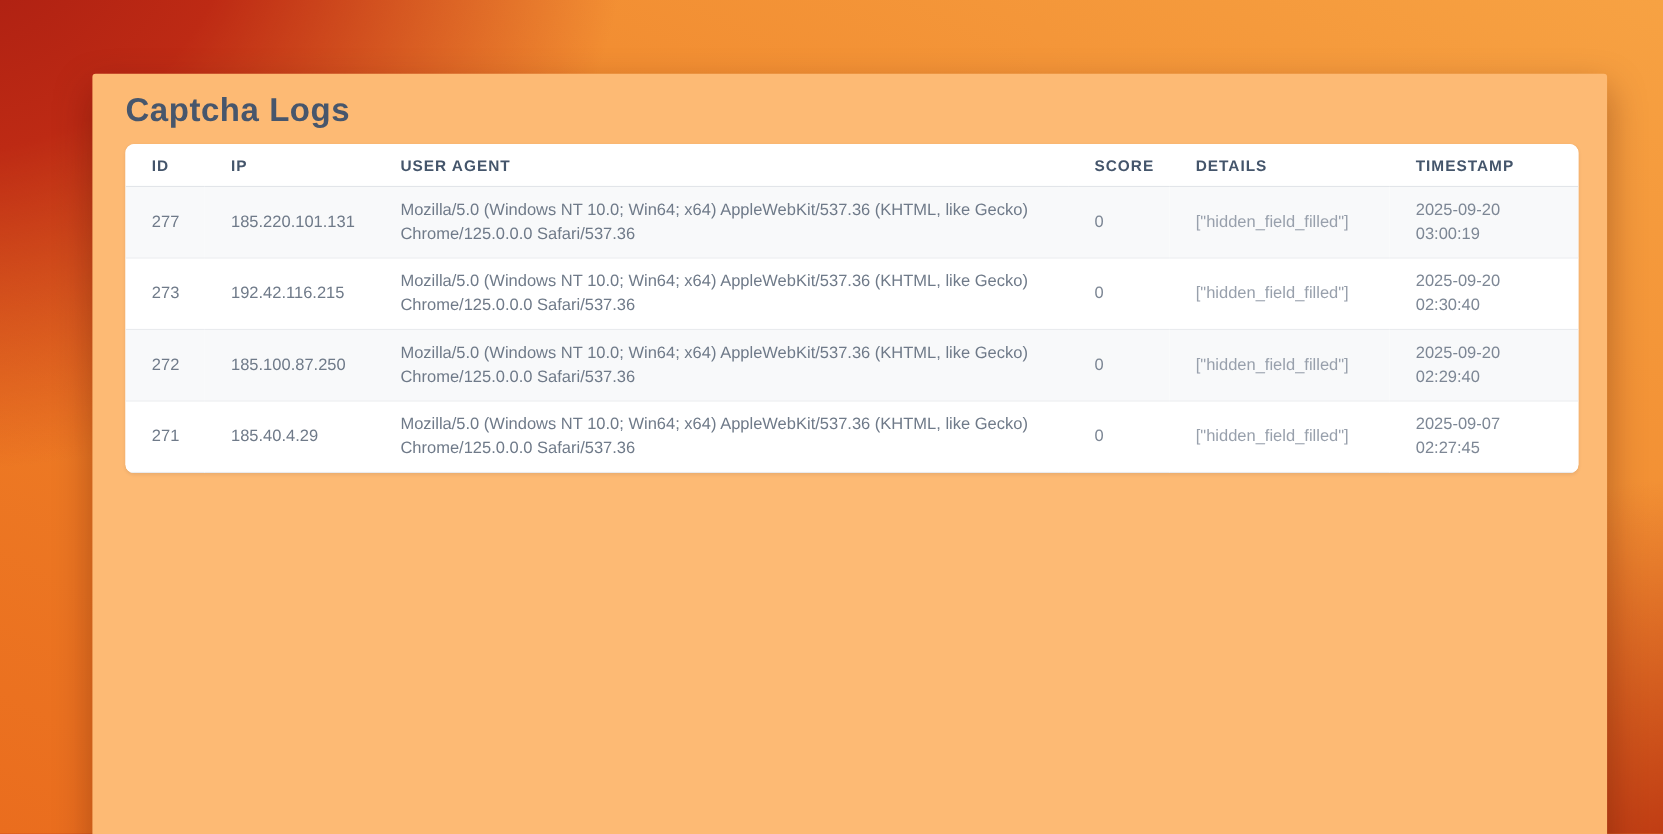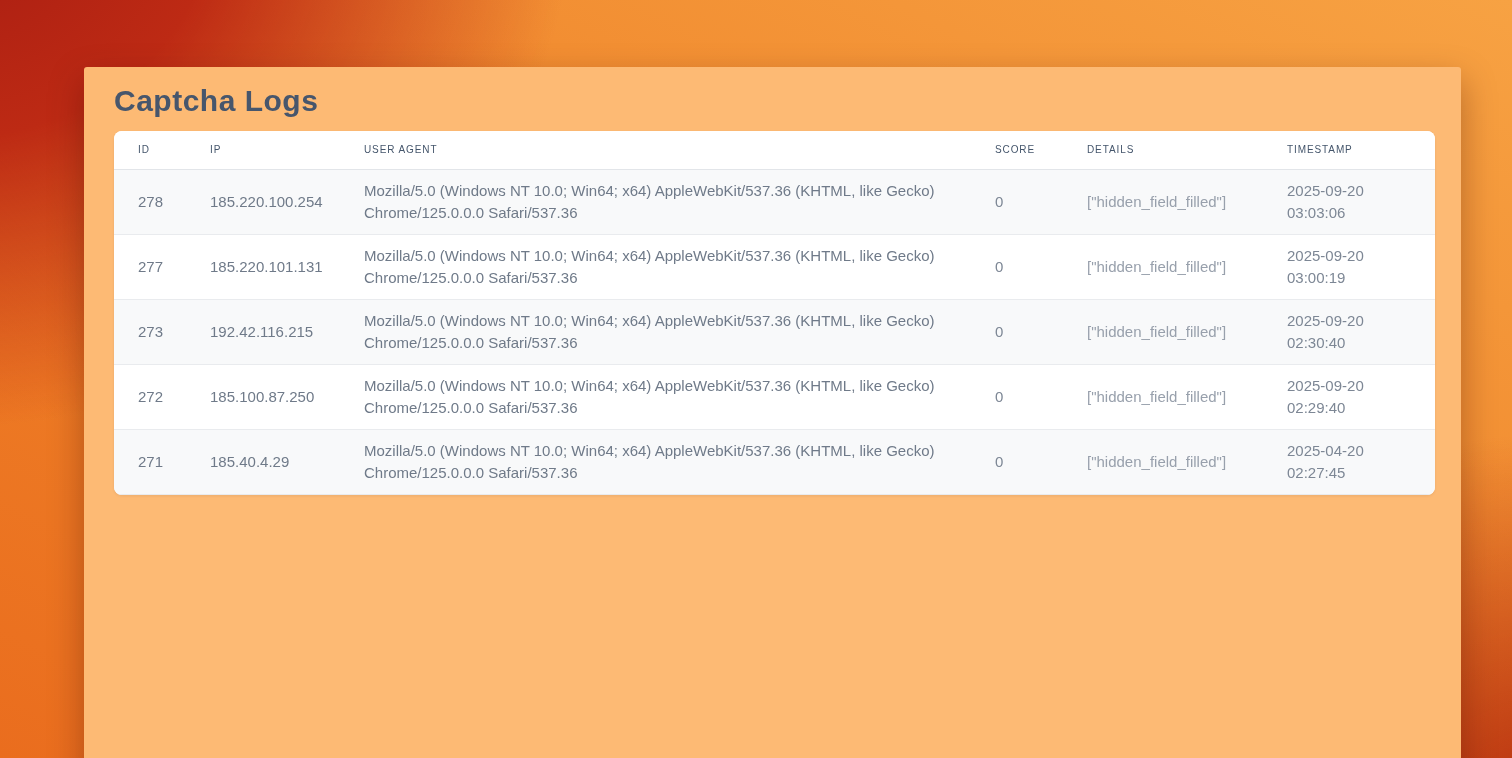--- a/index.html
+++ b/index.html
@@ -44,22 +44,22 @@
   col.c-ip        { width: 154px; }
   col.c-ua        { width: 631px; }
   col.c-score     { width: 92px; }
   col.c-details   { width: 200px; }
   col.c-timestamp { width: 172px; }
   thead th {
     height: 38px;
     background: #ffffff;
     text-align: left;
     vertical-align: middle;
-    font-size: 10px;
-    font-weight: 400;
+    font-size: 14px;
+    font-weight: 700;
     letter-spacing: 0.9px;
     text-transform: uppercase;
     color: #44556b;
     padding: 0 16px 0 24px;
     border-bottom: 1px solid #e2e5e9;
     white-space: nowrap;
   }
   tbody td {
     height: 65px;
     vertical-align: middle;
@@ -96,28 +96,20 @@
           <th>ID</th>
           <th>IP</th>
           <th>USER AGENT</th>
           <th>SCORE</th>
           <th>DETAILS</th>
           <th>TIMESTAMP</th>
         </tr>
       </thead>
       <tbody>
         <tr>
-          <td class="cell-id">278</td>
-          <td class="cell-ip">185.220.100.254</td>
-          <td class="cell-ua">Mozilla/5.0 (Windows NT 10.0; Win64; x64) AppleWebKit/537.36 (KHTML, like Gecko) Chrome/125.0.0.0 Safari/537.36</td>
-          <td class="cell-score">0</td>
-          <td class="cell-details">["hidden_field_filled"]</td>
-          <td class="cell-timestamp">2025-09-20 03:03:06</td>
-        </tr>
-        <tr>
           <td class="cell-id">277</td>
           <td class="cell-ip">185.220.101.131</td>
           <td class="cell-ua">Mozilla/5.0 (Windows NT 10.0; Win64; x64) AppleWebKit/537.36 (KHTML, like Gecko) Chrome/125.0.0.0 Safari/537.36</td>
           <td class="cell-score">0</td>
           <td class="cell-details">["hidden_field_filled"]</td>
           <td class="cell-timestamp">2025-09-20 03:00:19</td>
         </tr>
         <tr>
           <td class="cell-id">273</td>
           <td class="cell-ip">192.42.116.215</td>
@@ -133,18 +125,18 @@
           <td class="cell-score">0</td>
           <td class="cell-details">["hidden_field_filled"]</td>
           <td class="cell-timestamp">2025-09-20 02:29:40</td>
         </tr>
         <tr>
           <td class="cell-id">271</td>
           <td class="cell-ip">185.40.4.29</td>
           <td class="cell-ua">Mozilla/5.0 (Windows NT 10.0; Win64; x64) AppleWebKit/537.36 (KHTML, like Gecko) Chrome/125.0.0.0 Safari/537.36</td>
           <td class="cell-score">0</td>
           <td class="cell-details">["hidden_field_filled"]</td>
-          <td class="cell-timestamp">2025-04-20 02:27:45</td>
+          <td class="cell-timestamp">2025-09-07 02:27:45</td>
         </tr>
       </tbody>
     </table>
   </div>
 </div>
 
 </body></html>

